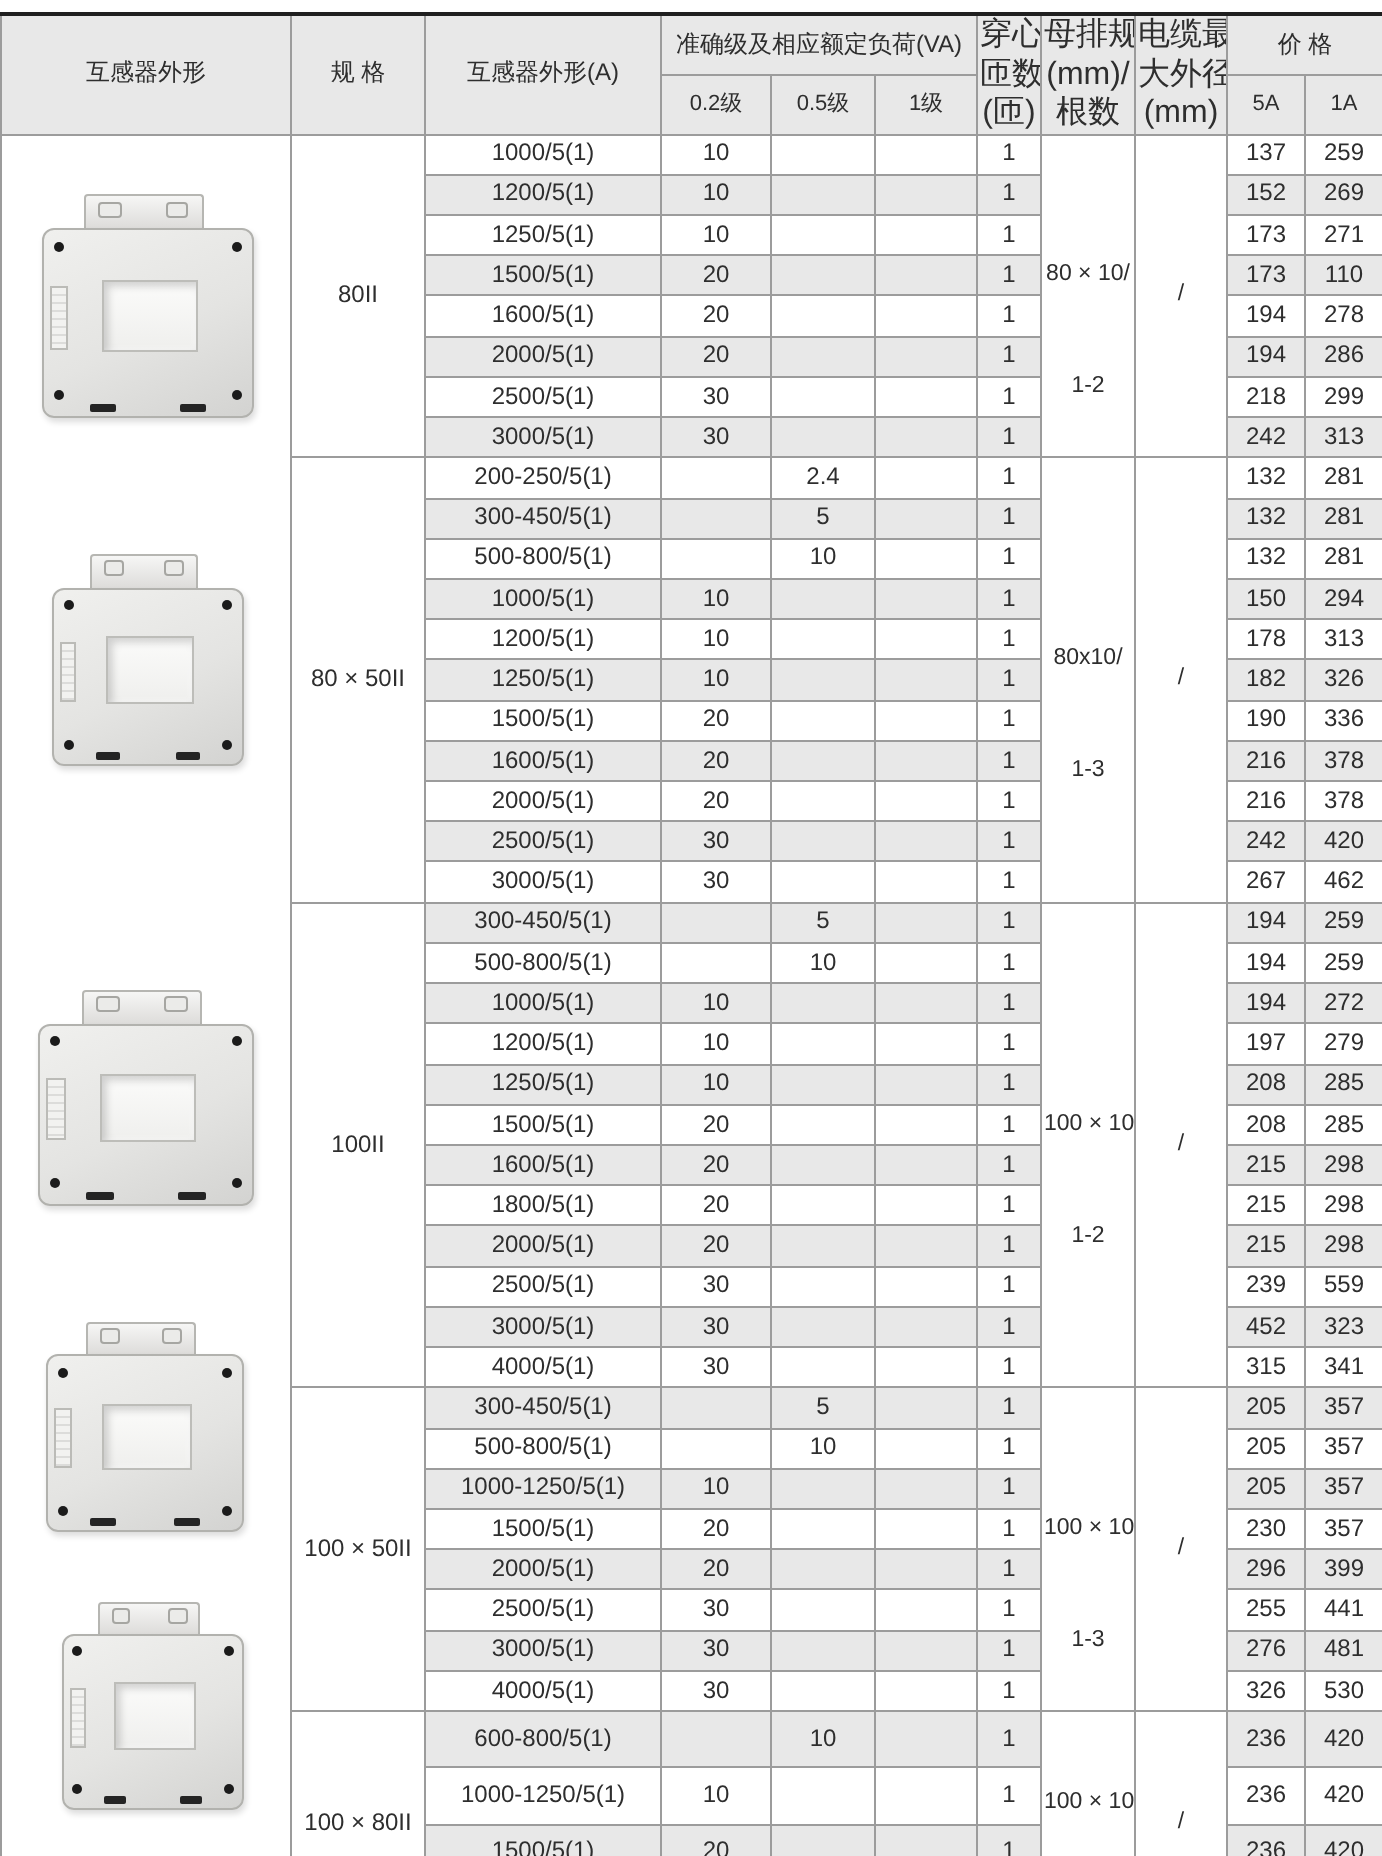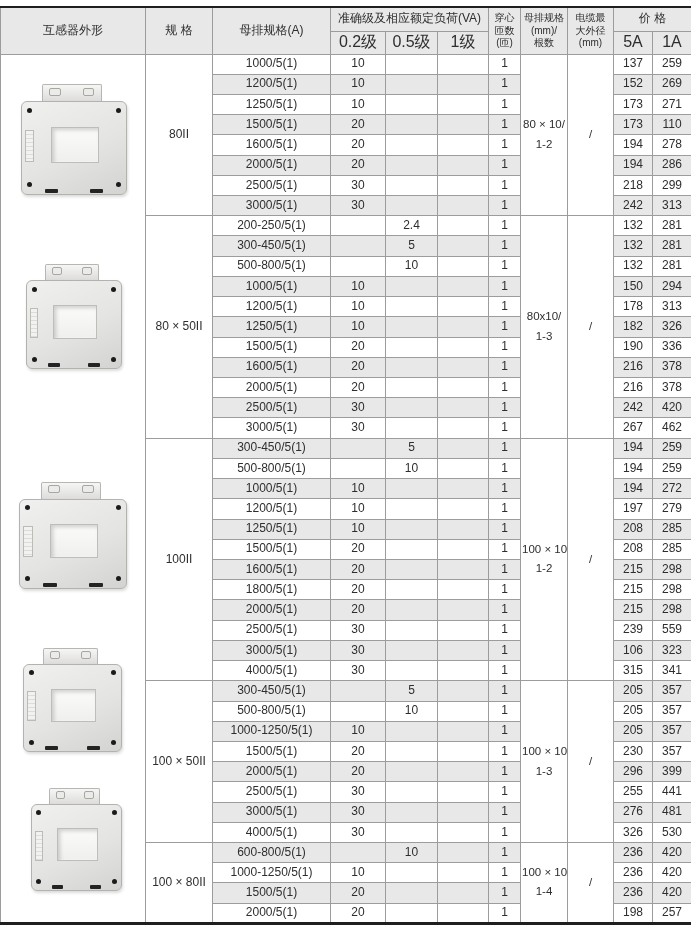--- a/index.html
+++ b/index.html
@@ -33,27 +33,27 @@
     text-align: center;
     vertical-align: middle;
     padding: 0 1px;
     font-size: 12px;
     line-height: 1.15;
     overflow: hidden;
     white-space: nowrap;
   }
   thead td { background: var(--header-bg, #e8e8e8); }
   thead tr.h1 td { height: 24px; }
-  thead tr.h2 td { height: 23px; font-size: 16px; }
-  td.small3 { font-size: 10px; }
+  thead tr.h2 td { height: 23px; font-size: 11px; }
+  td.small3 { font-size: 16px; }
   td.small3 span { display: block; line-height: 1.22; }
   tbody tr { height: 20.23px; }
   tbody td.stripe { background: var(--stripe, #e8e8e8); }
   td.merged { background: #ffffff; font-size: 11.5px; }
-  td.merged span { display: block; line-height: 1.7; }
+  td.merged span { display: block; line-height: 1.7; margin-top: 36px; }
   td.spec-cell { background: #ffffff; }
   td.appearance-cell {
     background: #ffffff;
     position: relative;
     border-right: 1px solid var(--grid-line, #9c9c9c);
   }
 
   
   .ct { position: absolute; }
   .ct-terminal {
@@ -132,21 +132,21 @@
       <col style="width:32px">
         <col style="width:47px">
         <col style="width:46px">
       <col style="width:39px">
         <col style="width:39px">
     </colgroup>
     <thead>
       <tr class="h1">
         <td rowspan="2">互感器外形</td>
         <td rowspan="2">规 格</td>
-        <td rowspan="2">母排规格(A)</td>
+        <td rowspan="2">互感器外形(A)</td>
         <td colspan="3">准确级及相应额定负荷(VA)</td>
         <td rowspan="2" class="small3">
           <span>穿心</span>
           <span>匝数</span>
           <span>(匝)</span>
         </td>
         <td rowspan="2" class="small3">
           <span>母排规格</span>
           <span>(mm)/</span>
           <span>根数</span>
@@ -527,21 +527,21 @@
           <td class="c">1</td>
           <td class="c">239</td>
           <td class="c">559</td>
         </tr>
         <tr>
           <td class="c stripe">3000/5(1)</td>
           <td class="c stripe">30</td>
           <td class="c stripe"></td>
           <td class="c stripe"></td>
           <td class="c stripe">1</td>
-          <td class="c stripe">106</td>
+          <td class="c stripe">452</td>
           <td class="c stripe">323</td>
         </tr>
         <tr>
           <td class="c">4000/5(1)</td>
           <td class="c">30</td>
           <td class="c"></td>
           <td class="c"></td>
           <td class="c">1</td>
           <td class="c">315</td>
           <td class="c">341</td>

